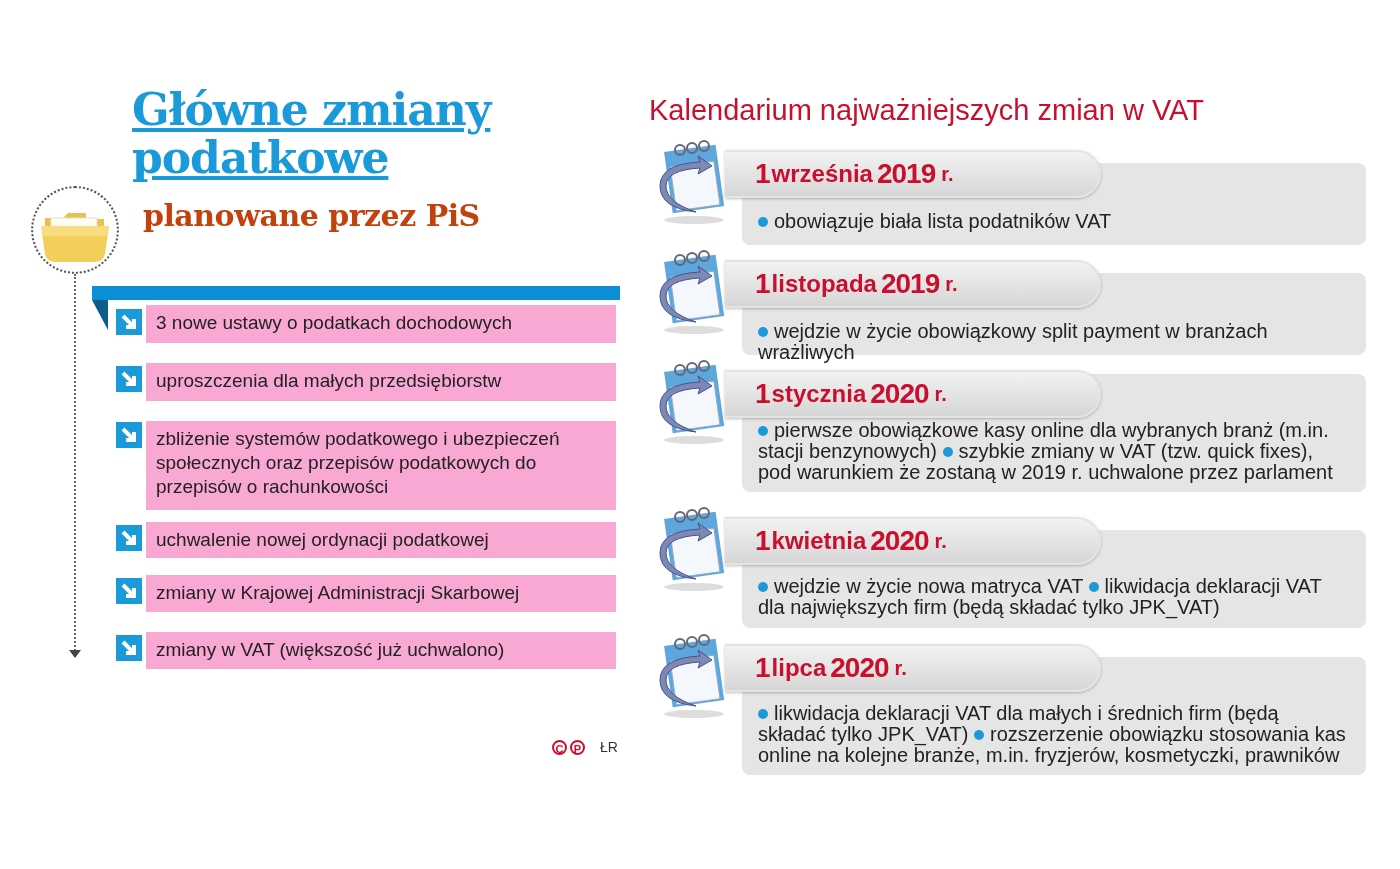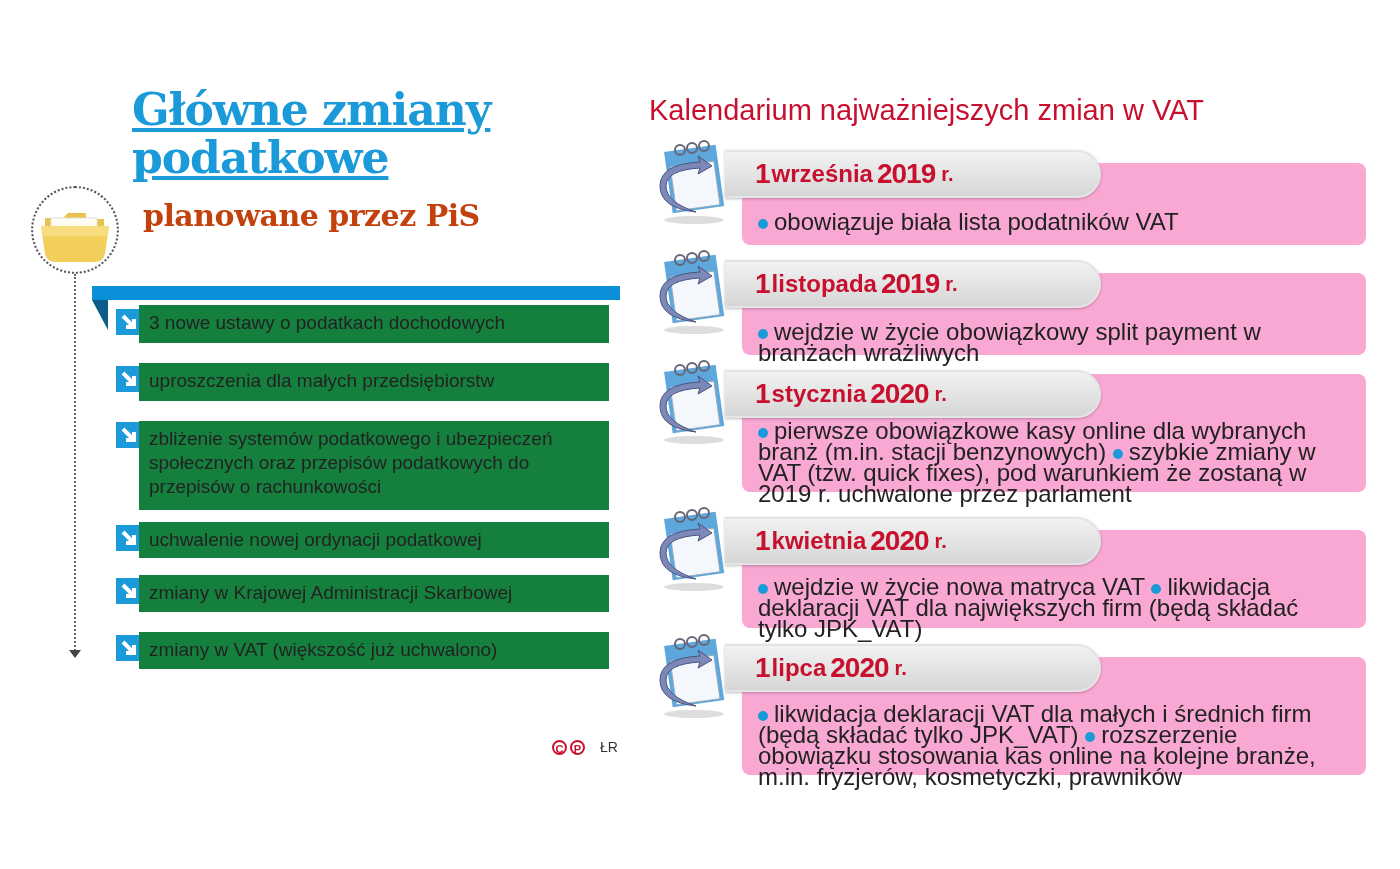--- a/index.html
+++ b/index.html
@@ -6,32 +6,32 @@
   body { width:1400px; height:869px; position:relative; overflow:hidden; font-family:"Liberation Sans", sans-serif; }
 
   
   .title { position:absolute; left:132px; top:86px; font-family:"DejaVu Serif", serif; font-weight:bold; color:#1a9ad9; font-size:44px; line-height:48px; letter-spacing:-1px; margin:0;text-decoration:underline; }
   .subtitle { position:absolute; left:143px; top:198px; font-family:"DejaVu Serif", serif; font-weight:bold; color:#c2410c; font-size:30px; letter-spacing:-0.5px; }
   .folder-circle { position:absolute; left:31px; top:186px; width:88px; height:88px; border-radius:50%; border:2px dotted #555; box-sizing:border-box; background:#fff; }
   .vline { position:absolute; left:74px; top:274px; height:380px; border-left:2px dotted #666; }
   .varrow { position:absolute; left:69px; top:650px; width:0; height:0; border-left:6px solid transparent; border-right:6px solid transparent; border-top:8px solid #444; }
   .bluebar { position:absolute; left:92px; top:286px; width:528px; height:14px; background:#0a8fd8; }
   .corner { position:absolute; left:92px; top:300px; width:0; height:0; border-top:30px solid #0c5d8c; border-left:16px solid transparent; border-right:0; }
-  .lrow { position:absolute; left:139px; width:470px; background:#15803d; box-sizing:border-box; padding:6px 10px; font-size:19px; color:#222; line-height:24px; }
+  .lrow { position:absolute; left:146px; width:470px; background:#f9a8d4; box-sizing:border-box; padding:6px 10px; font-size:19px; color:#222; line-height:24px; }
   .licon { position:absolute; left:116px; width:26px; height:26px; background:#1a9ad9; }
   .licon svg { display:block; }
 
   .credit { position:absolute; left:552px; top:739px; display:flex; align-items:center; gap:3px; }
   .credit .c { width:15px; height:15px; border-radius:50%; border:2px solid #c8102e; color:#c8102e; font-size:11px; font-weight:bold; line-height:15px; text-align:center; box-sizing:border-box; }
   .credit .er { font-size:14px; color:#333; margin-left:12px; }
 
   
   .rtitle { position:absolute; left:649px; top:94px; font-size:29px; color:#c8102e; }
   .event { position:absolute; left:650px; width:720px; }
-  .ebox { position:absolute; left:92px; width:624px; background:#f9a8d4; border-radius:8px; box-sizing:border-box; padding:0 16px 0 16px; font-size:24px; line-height:21px; color:#222; }
+  .ebox { position:absolute; left:92px; width:624px; background:#e5e5e5; border-radius:8px; box-sizing:border-box; padding:0 16px 0 16px; font-size:20px; line-height:21px; color:#222; }
   .pill { position:absolute; left:75px; top:12px; width:376px; height:48px; border-radius:0 24px 24px 0; background:linear-gradient(#f2f2f2, #d6d6d6); border:2px solid #e4e4e4; border-left:none; box-sizing:border-box; box-shadow:0 1px 3px rgba(0,0,0,0.25); display:flex; align-items:center; padding-left:30px; color:#c8102e; font-weight:bold; }
   .pill .d { font-size:28px; letter-spacing:-1px; }
   .pill .m { font-size:24px; margin:0 4px 0 2px; }
   .pill .y { font-size:28px; letter-spacing:-1px; }
   .pill .r { font-size:20px; margin-left:6px; }
   .cal { position:absolute; left:0; top:0; width:86px; height:90px; }
   .dot { display:inline-block; width:10px; height:10px; border-radius:50%; background:#1a9ad9; margin-right:6px; vertical-align:1px; }
 </style>
 </head>
 <body>

